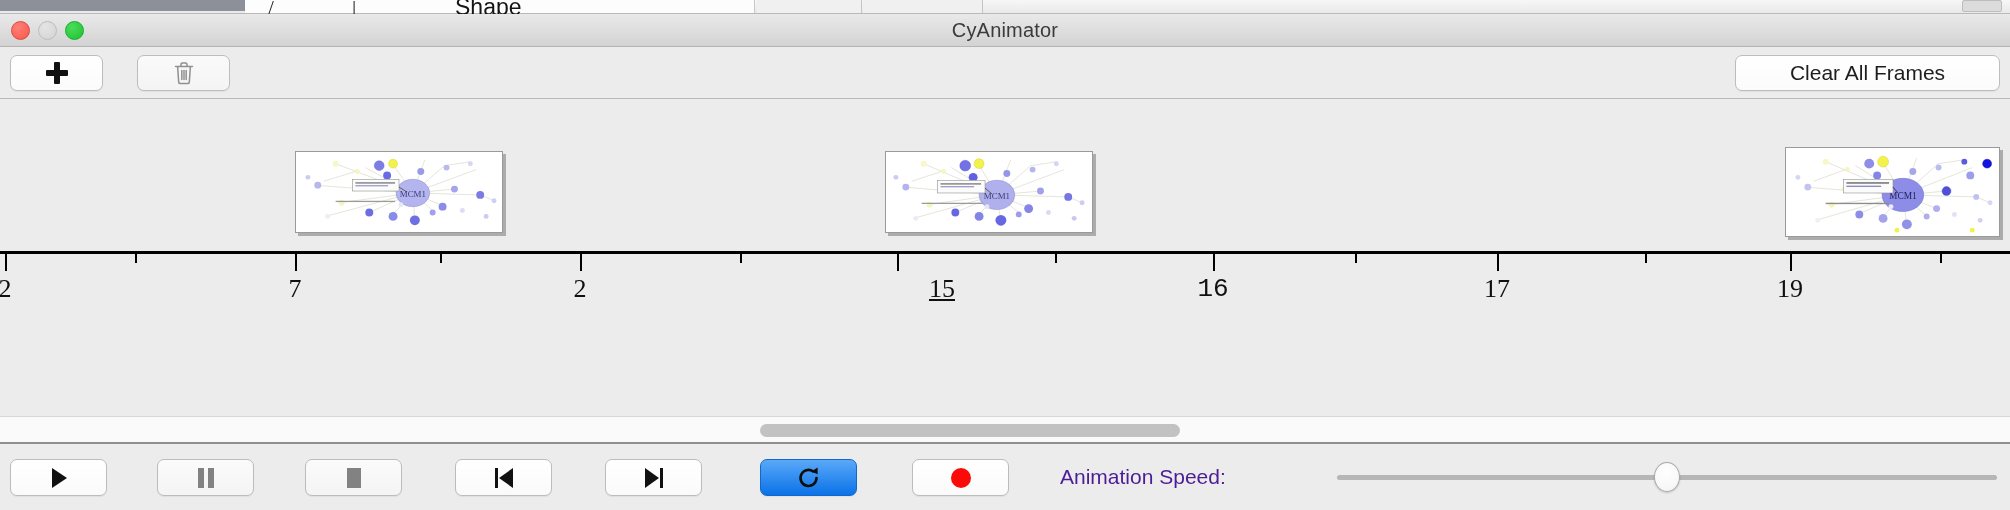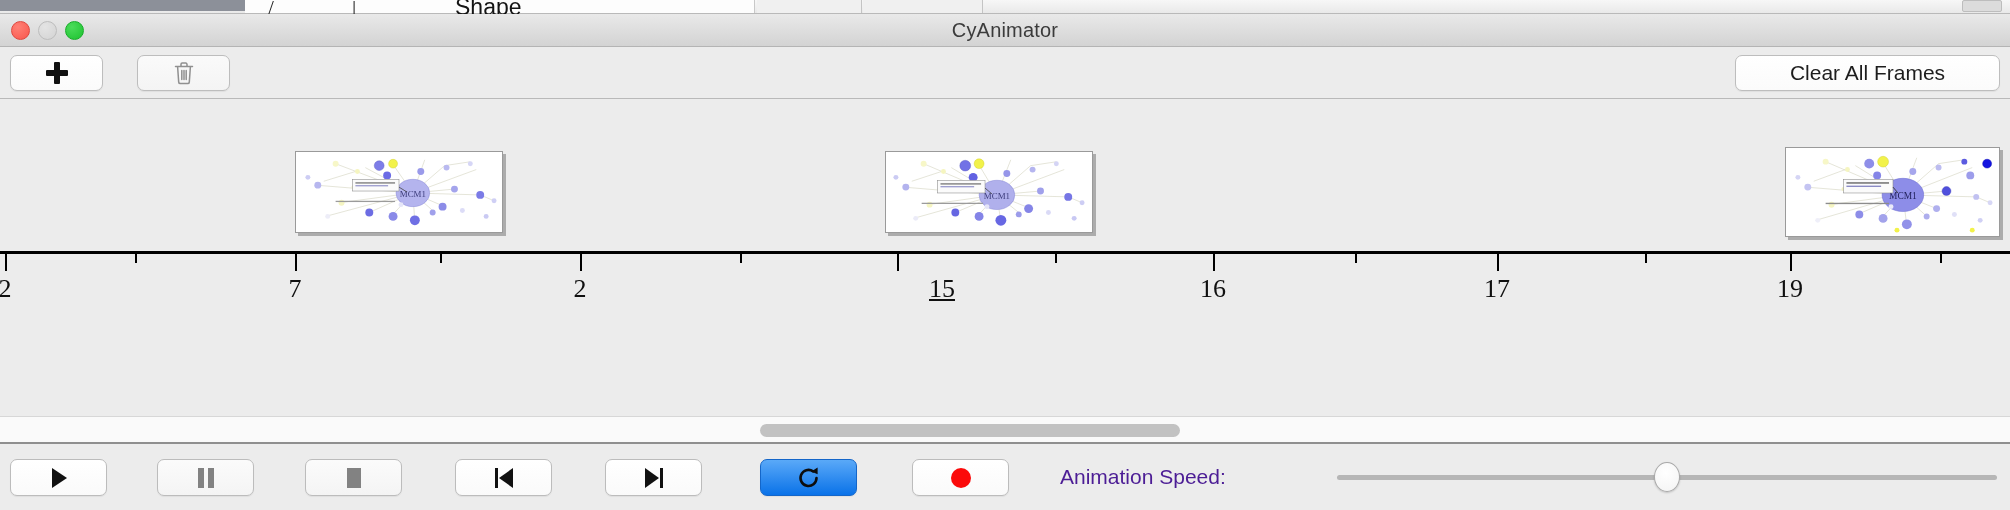--- a/index.html
+++ b/index.html
@@ -385,21 +385,21 @@
       <div class="tick minor" style="left:740px;"></div>
       <div class="tick minor" style="left:1055px;"></div>
       <div class="tick minor" style="left:1355px;"></div>
       <div class="tick minor" style="left:1645px;"></div>
       <div class="tick minor" style="left:1940px;"></div>
 
       <div class="tick-label" style="left:5px;">2</div>
       <div class="tick-label" style="left:295px;">7</div>
       <div class="tick-label" style="left:580px;">2</div>
       <div class="tick-label" style="left:942px;text-decoration:underline;">15</div>
-      <div class="tick-label" style="left:1213px;">16</div>
+      <div class="tick-label" style="left:1213px;font-family:Liberation Mono, monospace;">16</div>
       <div class="tick-label" style="left:1497px;">17</div>
       <div class="tick-label" style="left:1790px;">19</div>
 
     </div>
   </div>
 
   <div class="hscroll">
     <div class="hscroll-thumb" style="left:760px; width:420px;"></div>
   </div>
 

